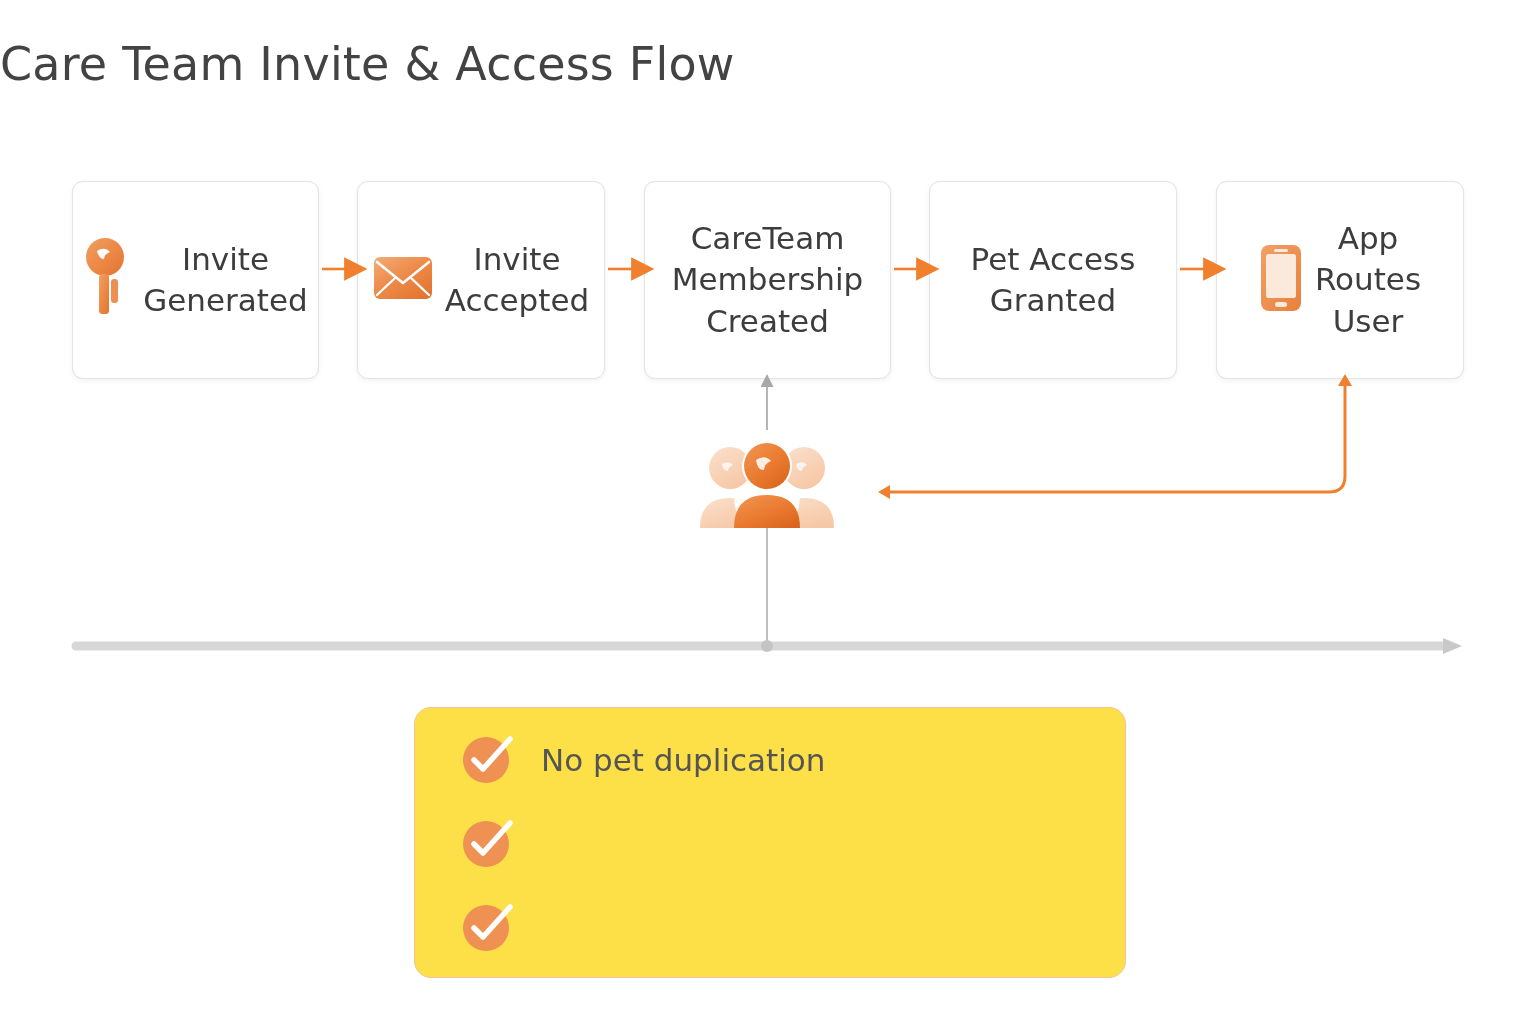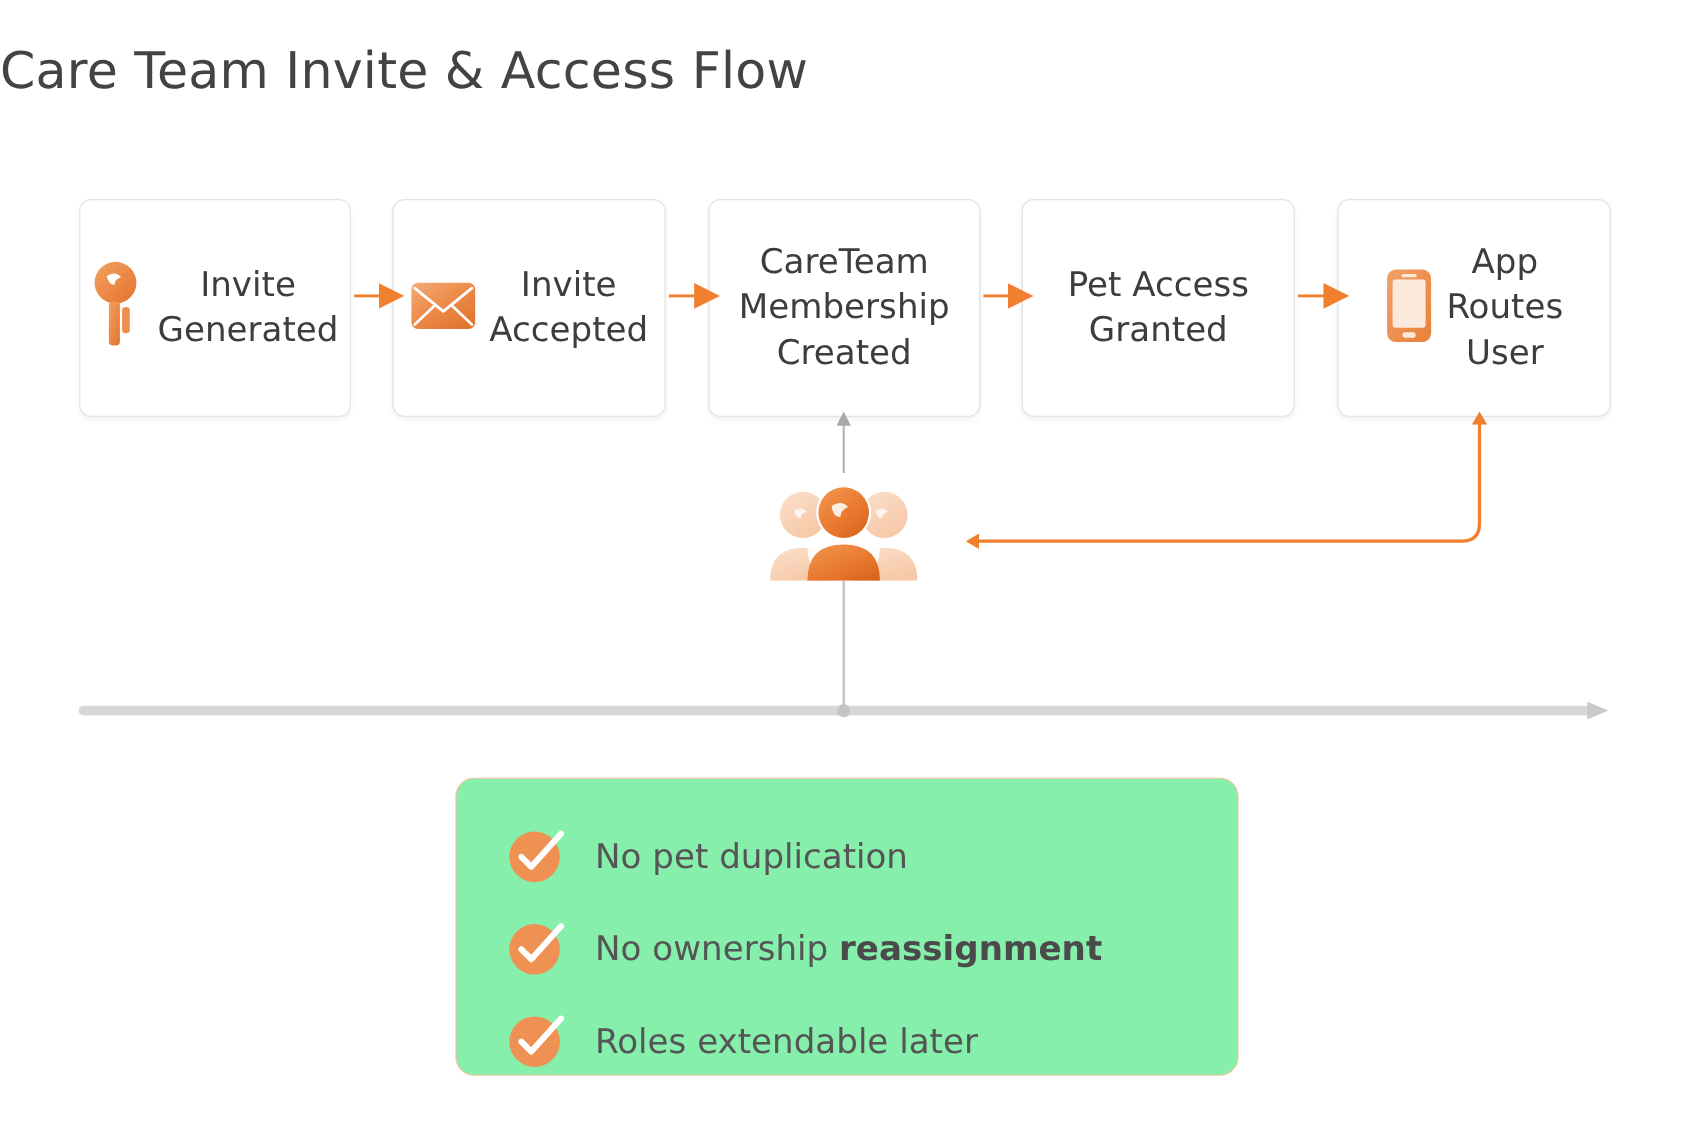--- a/index.html
+++ b/index.html
@@ -104,24 +104,24 @@
   }
 
   
   #notes-panel {
     position: absolute;
     left: 414px;
     top: 707px;
     width: 712px;
     height: 271px;
     box-sizing: border-box;
-    background: #86efac;
+    background: #fde047;
     border: 1.6px solid #f3c29c;
     border-radius: 17px;
-    padding: 43px 0 0 46px;
+    padding: 24px 0 0 46px;
   }
   .note-item {
     display: flex;
     flex-direction: row;
     align-items: center;
     gap: 26px;
     height: 56px;
     margin-bottom: 28px;
   }
   .note-item:last-child { margin-bottom: 0; }
@@ -311,27 +311,25 @@
       <span class="note-text">No pet duplication</span>
     </div>
 
     <div class="note-item">
       <span class="check-icon">
         <svg width="54" height="54" viewBox="0 0 54 54" xmlns="http://www.w3.org/2000/svg">
           <circle cx="25" cy="29" r="23" fill="#ef9153"></circle>
           <path d="M13 29 L22 38 L49 8" fill="none" stroke="#ffffff" stroke-width="5.5" stroke-linecap="round" stroke-linejoin="round"></path>
         </svg>
       </span>
-      <span class="note-text"><span>No ownership </span><b>reassignment</b></span>
     </div>
 
     <div class="note-item">
       <span class="check-icon">
         <svg width="54" height="54" viewBox="0 0 54 54" xmlns="http://www.w3.org/2000/svg">
           <circle cx="25" cy="29" r="23" fill="#ef9153"></circle>
           <path d="M13 29 L22 38 L49 8" fill="none" stroke="#ffffff" stroke-width="5.5" stroke-linecap="round" stroke-linejoin="round"></path>
         </svg>
       </span>
-      <span class="note-text">Roles extendable later</span>
     </div>
   </div>
 
 </div>
 
 </body></html>

